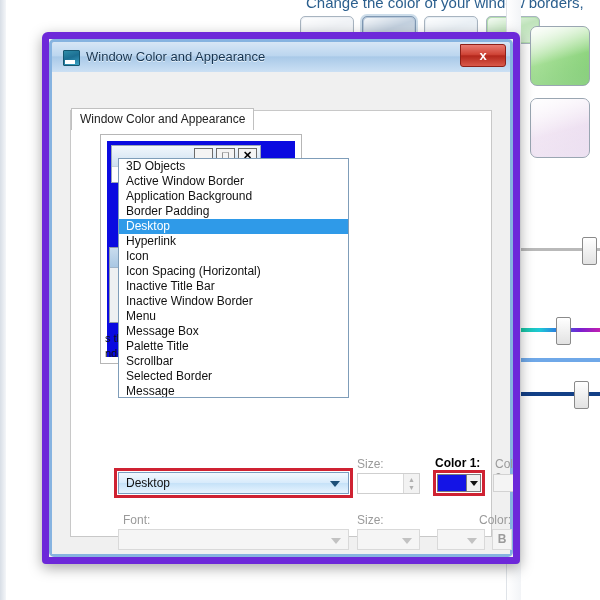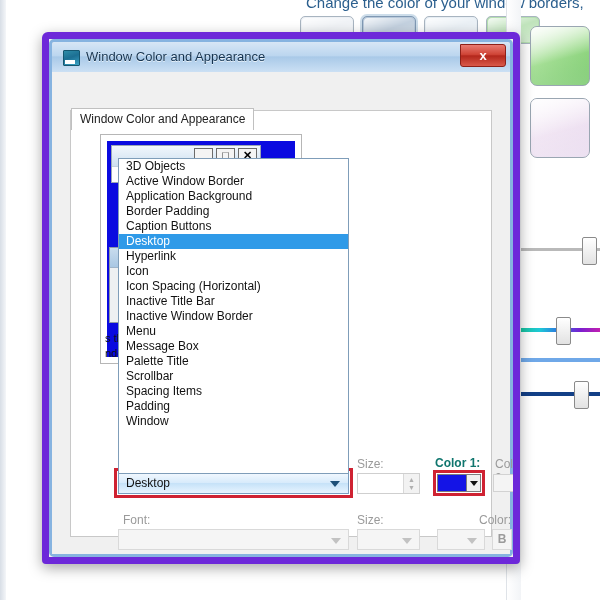--- a/index.html
+++ b/index.html
@@ -151,21 +151,21 @@
   #pv-msgbox .pv-tb{
     position:absolute;left:0;right:0;top:0;height:19px;
     background:linear-gradient(180deg,#c9dcee,#a9c7e3);border-bottom:1px solid #9fb4c9;
   }
   #pv-desc{
     position:absolute;left:0;right:0;top:196px;padding:0 4px;
     font-size:11px;line-height:15px;color:#111;
   }
   
   .fld-label{position:absolute;font-size:12px;color:#9a9a9a;}
-  .fld-label.on{color:#0f766e;font-weight:bold;}
+  .fld-label.on{color:#000000;font-weight:bold;}
   #lbl-size1{left:305px;top:385px;}
   #lbl-color1{left:383px;top:384px;}
   #lbl-color2{left:443px;top:385px;}
   #lbl-font{left:71px;top:441px;}
   #lbl-size2{left:305px;top:441px;}
   #lbl-color3{left:383px;top:441px;margin-left:44px;}
   
   #combo-item{
     position:absolute;left:66px;top:400px;width:231px;height:22px;
     border:1px solid #7a9dc0;background:linear-gradient(180deg,#f3f9ff,#d8ebfb 48%,#c6e2f8 52%,#e7f4ff);
@@ -214,21 +214,21 @@
   #dis-size{left:305px;top:457px;width:63px;}
   #dis-color{left:385px;top:457px;width:48px;}
   .dis-tog{
     position:absolute;top:457px;width:20px;height:21px;border:1px solid #d9d9d9;
     background:#f5f5f5;box-sizing:border-box;text-align:center;line-height:19px;
     font-size:12px;color:#9b9b9b;
   }
   #tog-b{left:440px;font-weight:bold;}
   
   #dropdown{
-    position:absolute;left:66px;top:86px;width:231px;height:316px;
+    position:absolute;left:66px;top:86px;width:231px;height:240px;
     background:#ffffff;border:1px solid #7f9db9;box-sizing:border-box;z-index:20;
     overflow:hidden;
   }
   .dd-item{height:15px;line-height:15px;padding:0 0 0 7px;font-size:12px;color:#111;
     white-space:nowrap;}
   .dd-item.sel{background:#2f9ae8;color:#ffffff;}
 </style>
 </head>
 <body>
 
@@ -365,33 +365,32 @@
     <div class="dis-combo" id="dis-font"></div>
     <div class="dis-combo" id="dis-size"></div>
     <div class="dis-combo" id="dis-color"></div>
     <div class="dis-tog" id="tog-b">B</div>
 
     <div id="dropdown">
         <div class="dd-item">3D Objects</div>
         <div class="dd-item">Active Window Border</div>
         <div class="dd-item">Application Background</div>
         <div class="dd-item">Border Padding</div>
-        <div class="dd-item">Caption Buttons</div>
         <div class="dd-item sel">Desktop</div>
         <div class="dd-item">Hyperlink</div>
         <div class="dd-item">Icon</div>
         <div class="dd-item">Icon Spacing (Horizontal)</div>
         <div class="dd-item">Inactive Title Bar</div>
         <div class="dd-item">Inactive Window Border</div>
         <div class="dd-item">Menu</div>
         <div class="dd-item">Message Box</div>
         <div class="dd-item">Palette Title</div>
         <div class="dd-item">Scrollbar</div>
-        <div class="dd-item">Spacing Items</div>
-        <div class="dd-item">Padding</div>
+        <div class="dd-item">Selected Border</div>
+        <div class="dd-item">Message</div>
         <div class="dd-item">Window</div>
       </div>
 
     <div class="redbox" id="redbox-combo" style="border-color: rgb(207, 34, 50);"></div>
     <div class="redbox" id="redbox-color1" style="border-color: rgb(207, 34, 50);"></div>
 
   </div>
 </div>
 
 </body></html>

